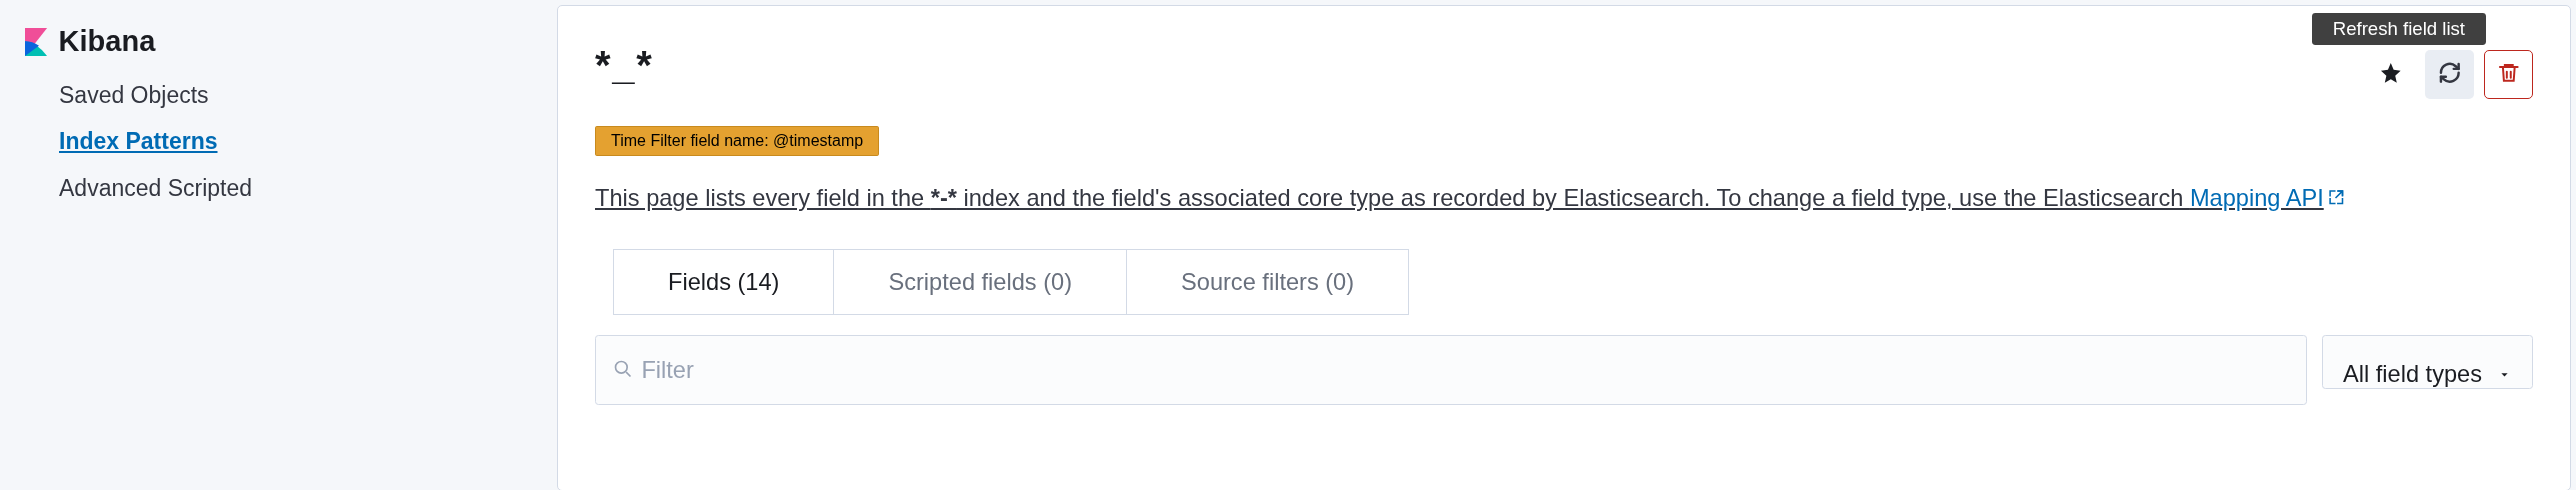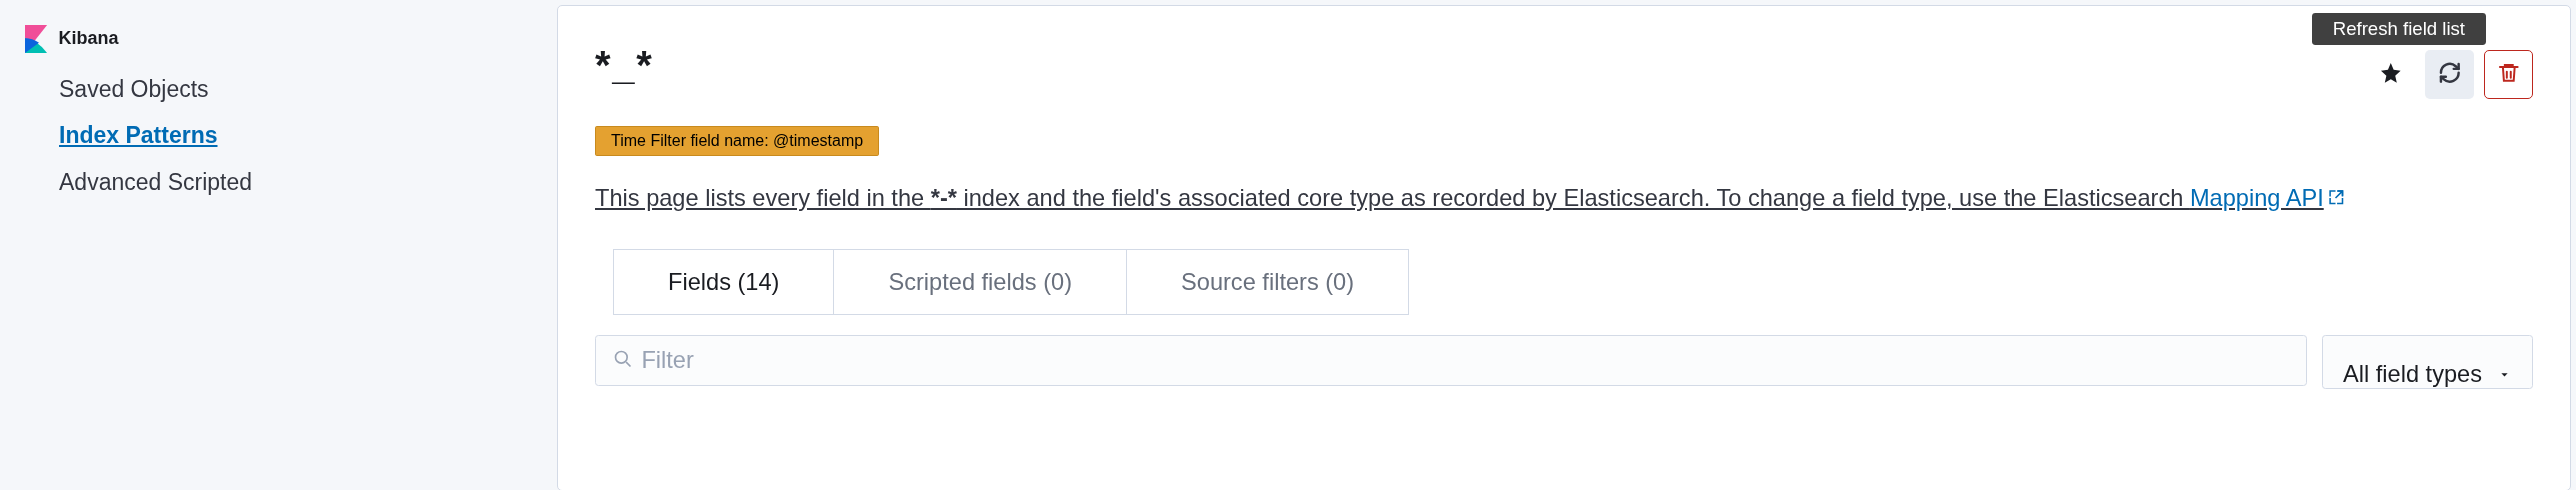--- a/index.html
+++ b/index.html
@@ -26,21 +26,21 @@
     display: flex;
     align-items: center;
     gap: 10px;
     margin-bottom: 20px;
   }
   .kibana-logo {
     width: 23.6px;
     height: 27px;
   }
   .sidebar-title {
-    font-size: 18px;
+    font-size: 29px;
     font-weight: 700;
     color: #1a1c21;
   }
   .sidebar-nav {
     padding-left: 34px;
     display: flex;
     flex-direction: column;
     gap: 11.8px;
   }
   .sidebar-item {
@@ -166,21 +166,21 @@
     margin-top: 20px;
     align-items: stretch;
   }
   .filter-input-wrap {
     flex: 1;
     border: 0.8px solid #d3dae6;
     border-radius: 3.4px;
     display: flex;
     align-items: center;
     padding: 0 17px;
-    height: 51px;
+    height: 70px;
     background: #fbfcfd;
   }
   .filter-input-wrap svg {
     width: 20px; height: 20px; color: #98a2b3; flex-shrink: 0;
   }
   .filter-input {
     border: none;
     outline: none;
     background: transparent;
     font-size: 23.6px;

